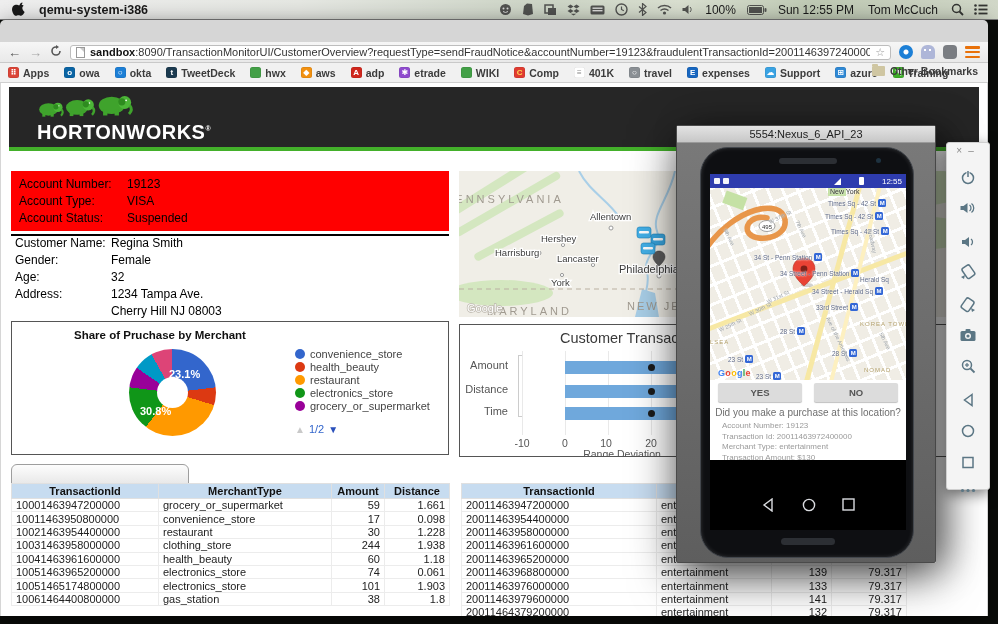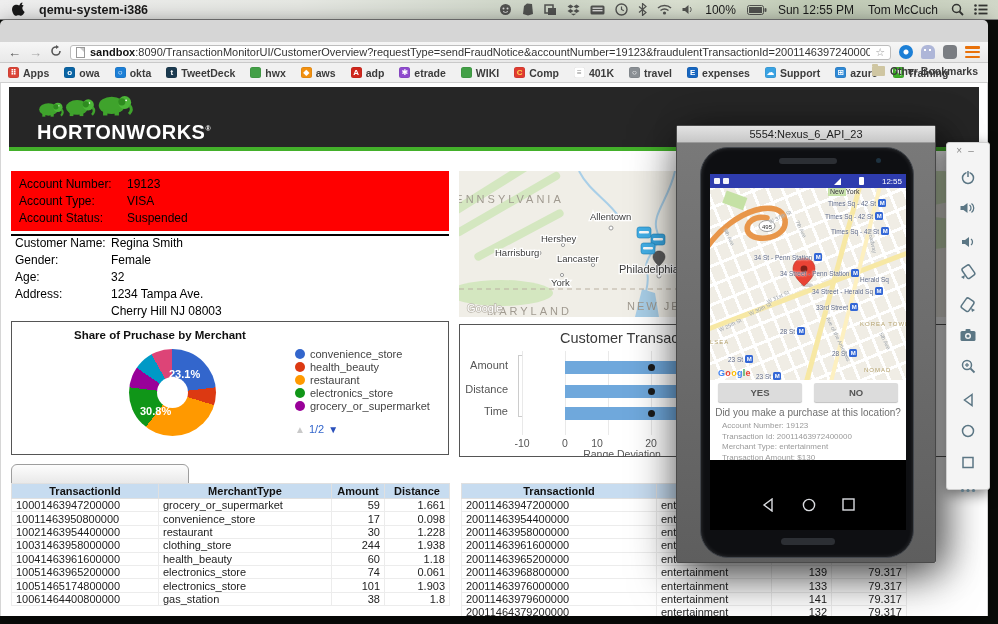--- a/index.html
+++ b/index.html
@@ -116,21 +116,21 @@
   #bar-title{position:absolute;left:100px;top:5px;font-size:14.5px;color:#3a3a3a;white-space:nowrap;}
   .bar-cat{position:absolute;left:0;width:48px;text-align:right;font-size:11px;color:#555;}
   .bar-cat:nth-of-type(1){top:34px;}.bar-cat:nth-of-type(2){top:58px;}.bar-cat:nth-of-type(3){top:80px;}
   #bar-bracket{position:absolute;left:58px;top:30px;height:62px;width:5px;border-left:1px solid #ccc;border-top:1px solid #ccc;border-bottom:1px solid #ccc;}
   #plot{position:absolute;left:62px;top:26px;width:450px;height:84px;
     background-image:repeating-linear-gradient(90deg,#e9e9e9 0 1px,transparent 1px 43px);}
   .bar-row{position:absolute;left:43px;height:13px;background:#6fa8dc;}
   .bar-row:nth-of-type(1){top:10px;}.bar-row:nth-of-type(2){top:34px;}.bar-row:nth-of-type(3){top:56px;}
   .bar-row .dot{position:absolute;top:3px;width:7px;height:7px;border-radius:50%;background:#1c1c1c;}
   .xtick{position:absolute;top:112px;width:30px;text-align:center;font-size:10.5px;color:#555;}
-  .xtick:nth-of-type(1){left:47px;}.xtick:nth-of-type(2){left:90px;}.xtick:nth-of-type(3){left:122px;}
+  .xtick:nth-of-type(1){left:47px;}.xtick:nth-of-type(2){left:90px;}.xtick:nth-of-type(3){left:131px;}
   .xtick:nth-of-type(4){left:176px;}.xtick:nth-of-type(5){left:219px;}.xtick:nth-of-type(6){left:262px;}
   #xlabel{position:absolute;left:92px;top:123px;width:140px;text-align:center;font-size:10.5px;color:#555;}
 
   
   #emu{position:absolute;left:676px;top:125px;width:260px;height:438px;background:linear-gradient(#7a7a7a,#5e5e5e);
     border:1px solid #4a4a4a;border-radius:2px;box-shadow:0 14px 45px rgba(0,0,0,.6),14px 4px 35px rgba(0,0,0,.35);z-index:40;}
   #emu-title{position:absolute;left:0;top:0;width:100%;height:17px;background:linear-gradient(#e3e3e3,#c7c7c7);
     border-bottom:1px solid #9a9a9a;text-align:center;font-size:11px;color:#222;line-height:16px;}
   #phone{position:absolute;left:23px;top:21px;width:214px;height:411px;background:#0e0f12;border-radius:28px;
     border:1px solid #43474d;box-shadow:inset 0 0 4px rgba(255,255,255,.15);}

